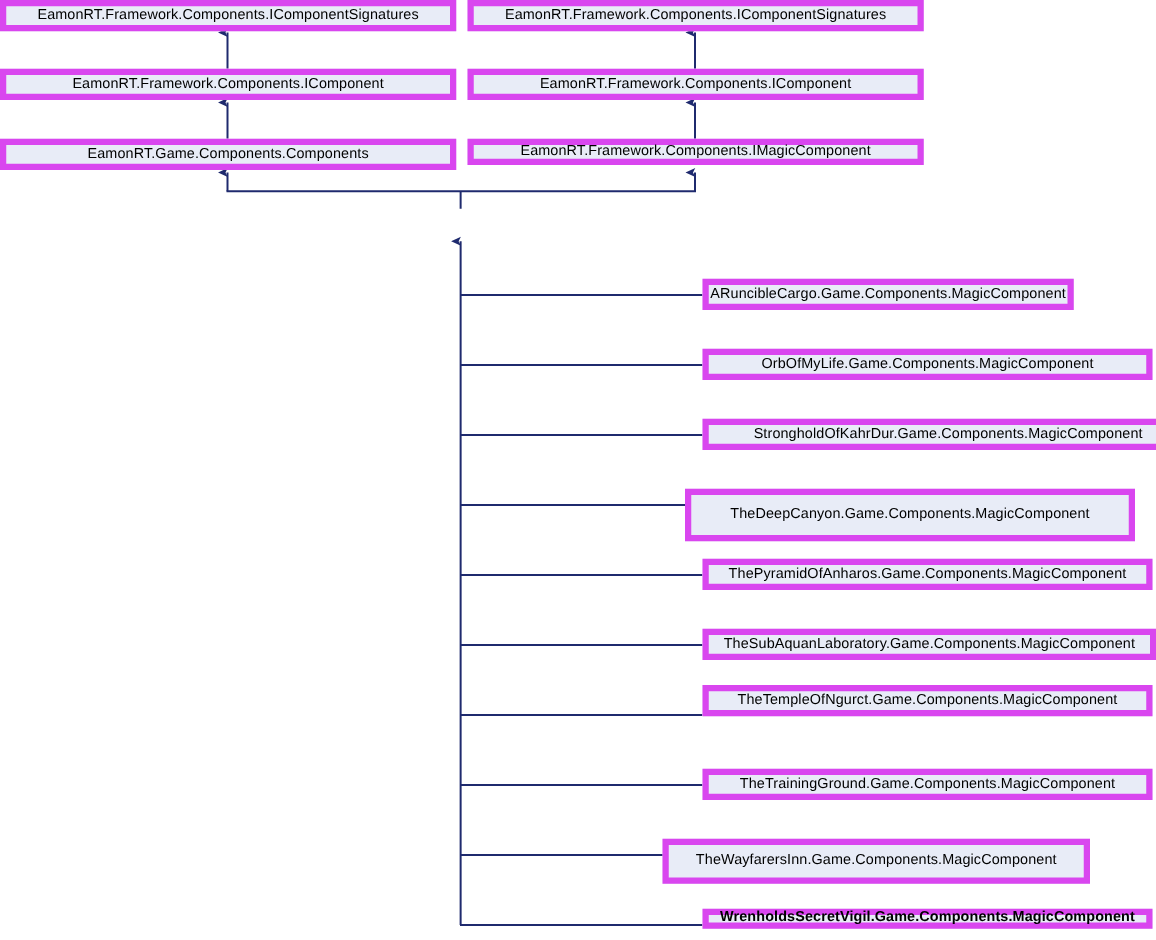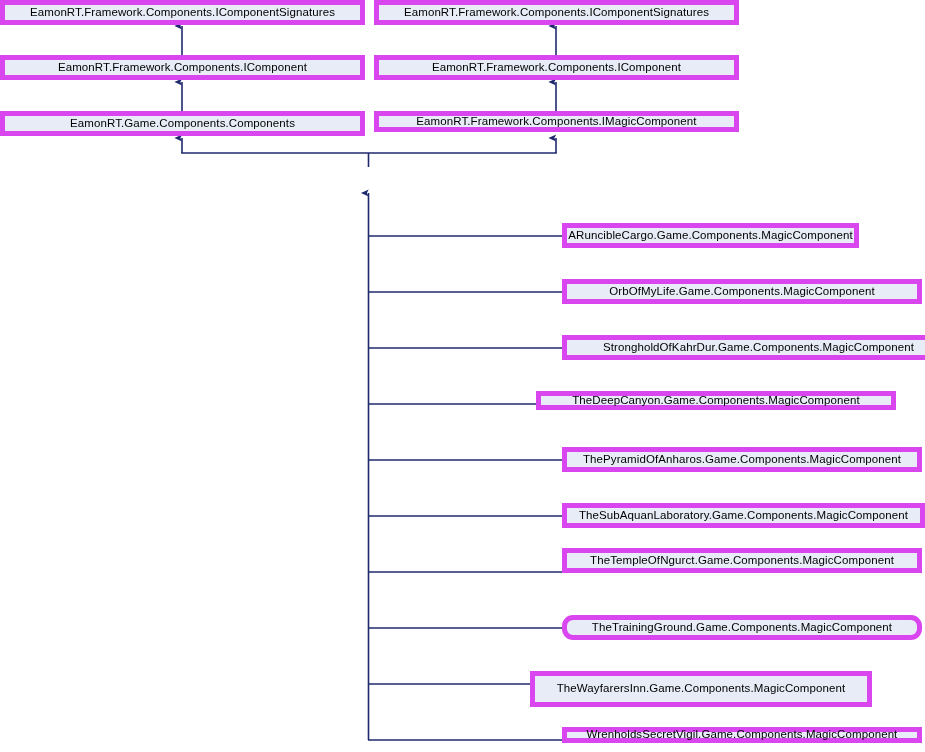--- a/index.html
+++ b/index.html
@@ -110,35 +110,35 @@
 
   <div class="node iface" style="left:562px; top:223px; width:297px; height:25px;">
     <span class="node-label">ARuncibleCargo.Game.Components.MagicComponent</span>
   </div>
   <div class="node iface" style="left:562px; top:279px; width:360px; height:25px;">
     <span class="node-label">OrbOfMyLife.Game.Components.MagicComponent</span>
   </div>
   <div class="node iface" style="left:562px; top:335px; width:393px; height:25px;">
     <span class="node-label">StrongholdOfKahrDur.Game.Components.MagicComponent</span>
   </div>
-  <div class="node iface" style="left:536px; top:391px; width:360px; height:19px;text-align:center;">
+  <div class="node iface" style="left:548px; top:391px; width:360px; height:42px;text-align:center;">
     <span class="node-label">TheDeepCanyon.Game.Components.MagicComponent</span>
   </div>
   <div class="node iface" style="left:562px; top:503px; width:363px; height:25px;">
     <span class="node-label">TheSubAquanLaboratory.Game.Components.MagicComponent</span>
   </div>
   <div class="node iface" style="left:562px; top:447px; width:360px; height:25px;">
     <span class="node-label">ThePyramidOfAnharos.Game.Components.MagicComponent</span>
   </div>
   <div class="node iface" style="left:562px; top:548px; width:360px; height:25px;">
     <span class="node-label">TheTempleOfNgurct.Game.Components.MagicComponent</span>
   </div>
-  <div class="node iface" style="left:562px; top:615px; width:360px; height:25px;border-radius:11px;">
+  <div class="node iface" style="left:562px; top:615px; width:360px; height:25px;">
     <span class="node-label">TheTrainingGround.Game.Components.MagicComponent</span>
   </div>
   <div class="node iface" style="left:530px; top:671px; width:342px; height:36px;">
     <span class="node-label">TheWayfarersInn.Game.Components.MagicComponent</span>
   </div>
-  <div class="node iface" style="left:562px; top:727px; width:360px; height:16px;">
+  <div class="node iface" style="left:562px; top:727px; width:360px; height:16px;font-weight:bold;">
     <span class="node-label">WrenholdsSecretVigil.Game.Components.MagicComponent</span>
   </div>
 
 </div>
 
 </body></html>

